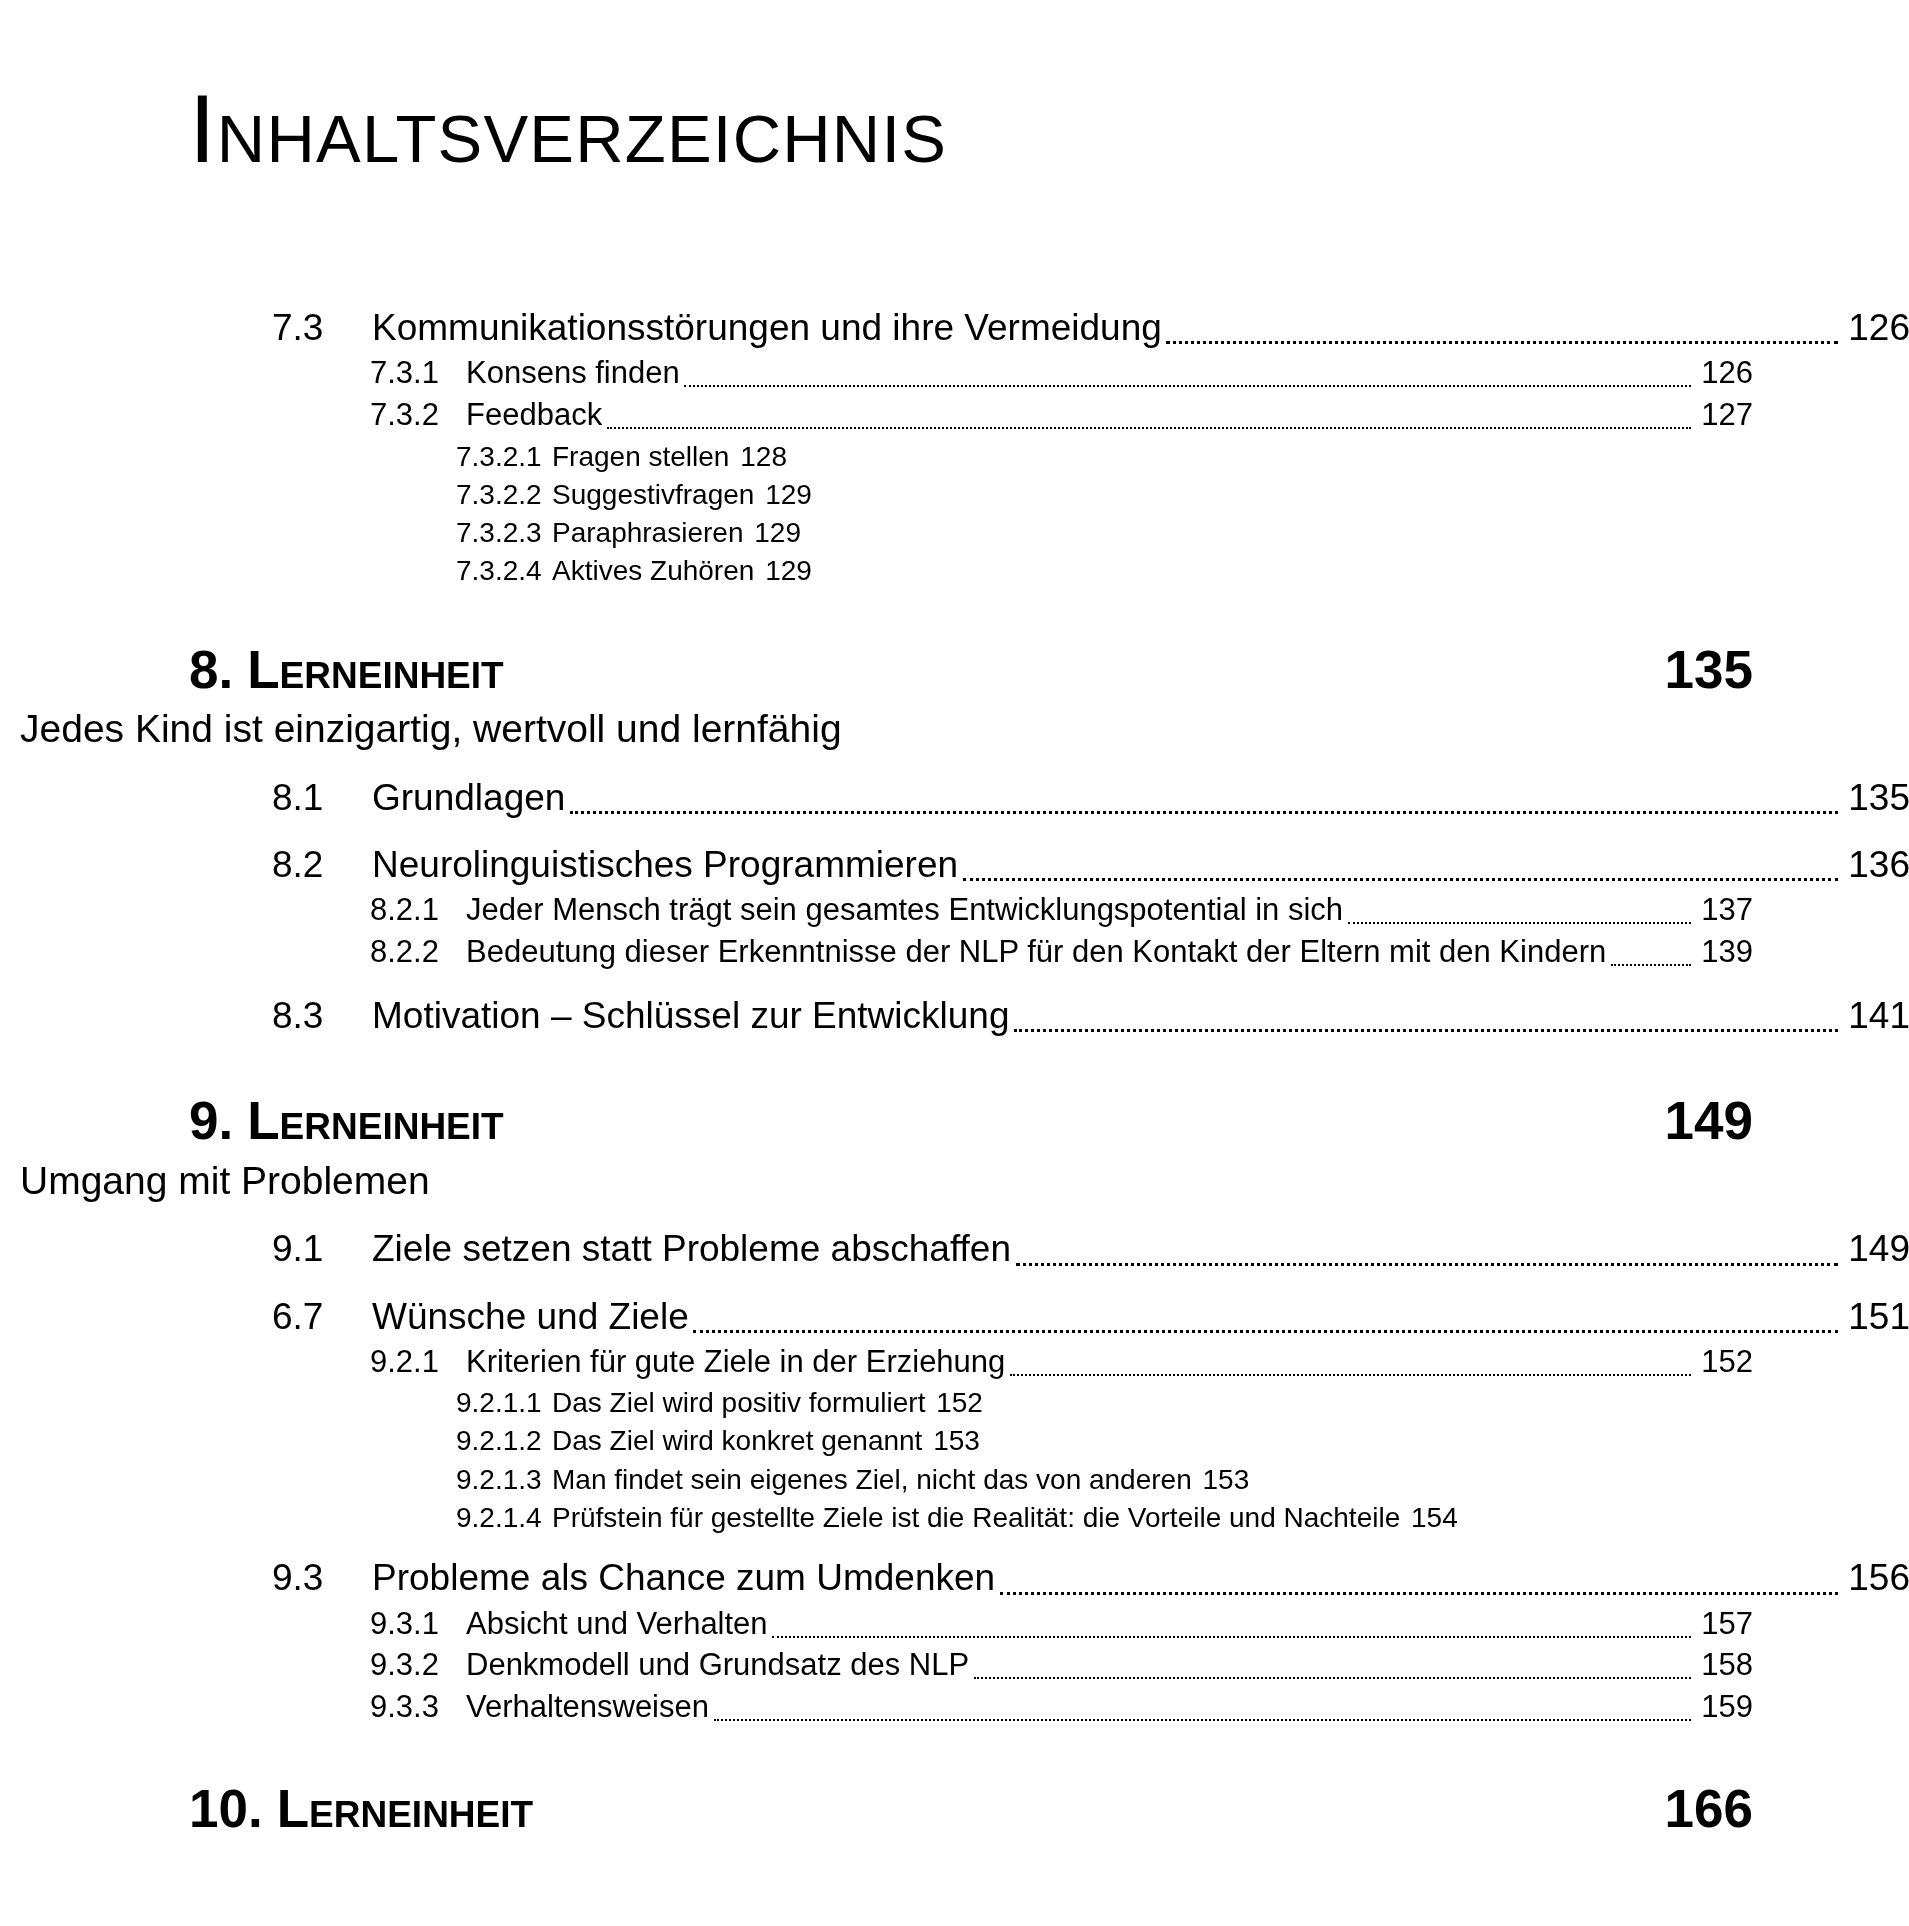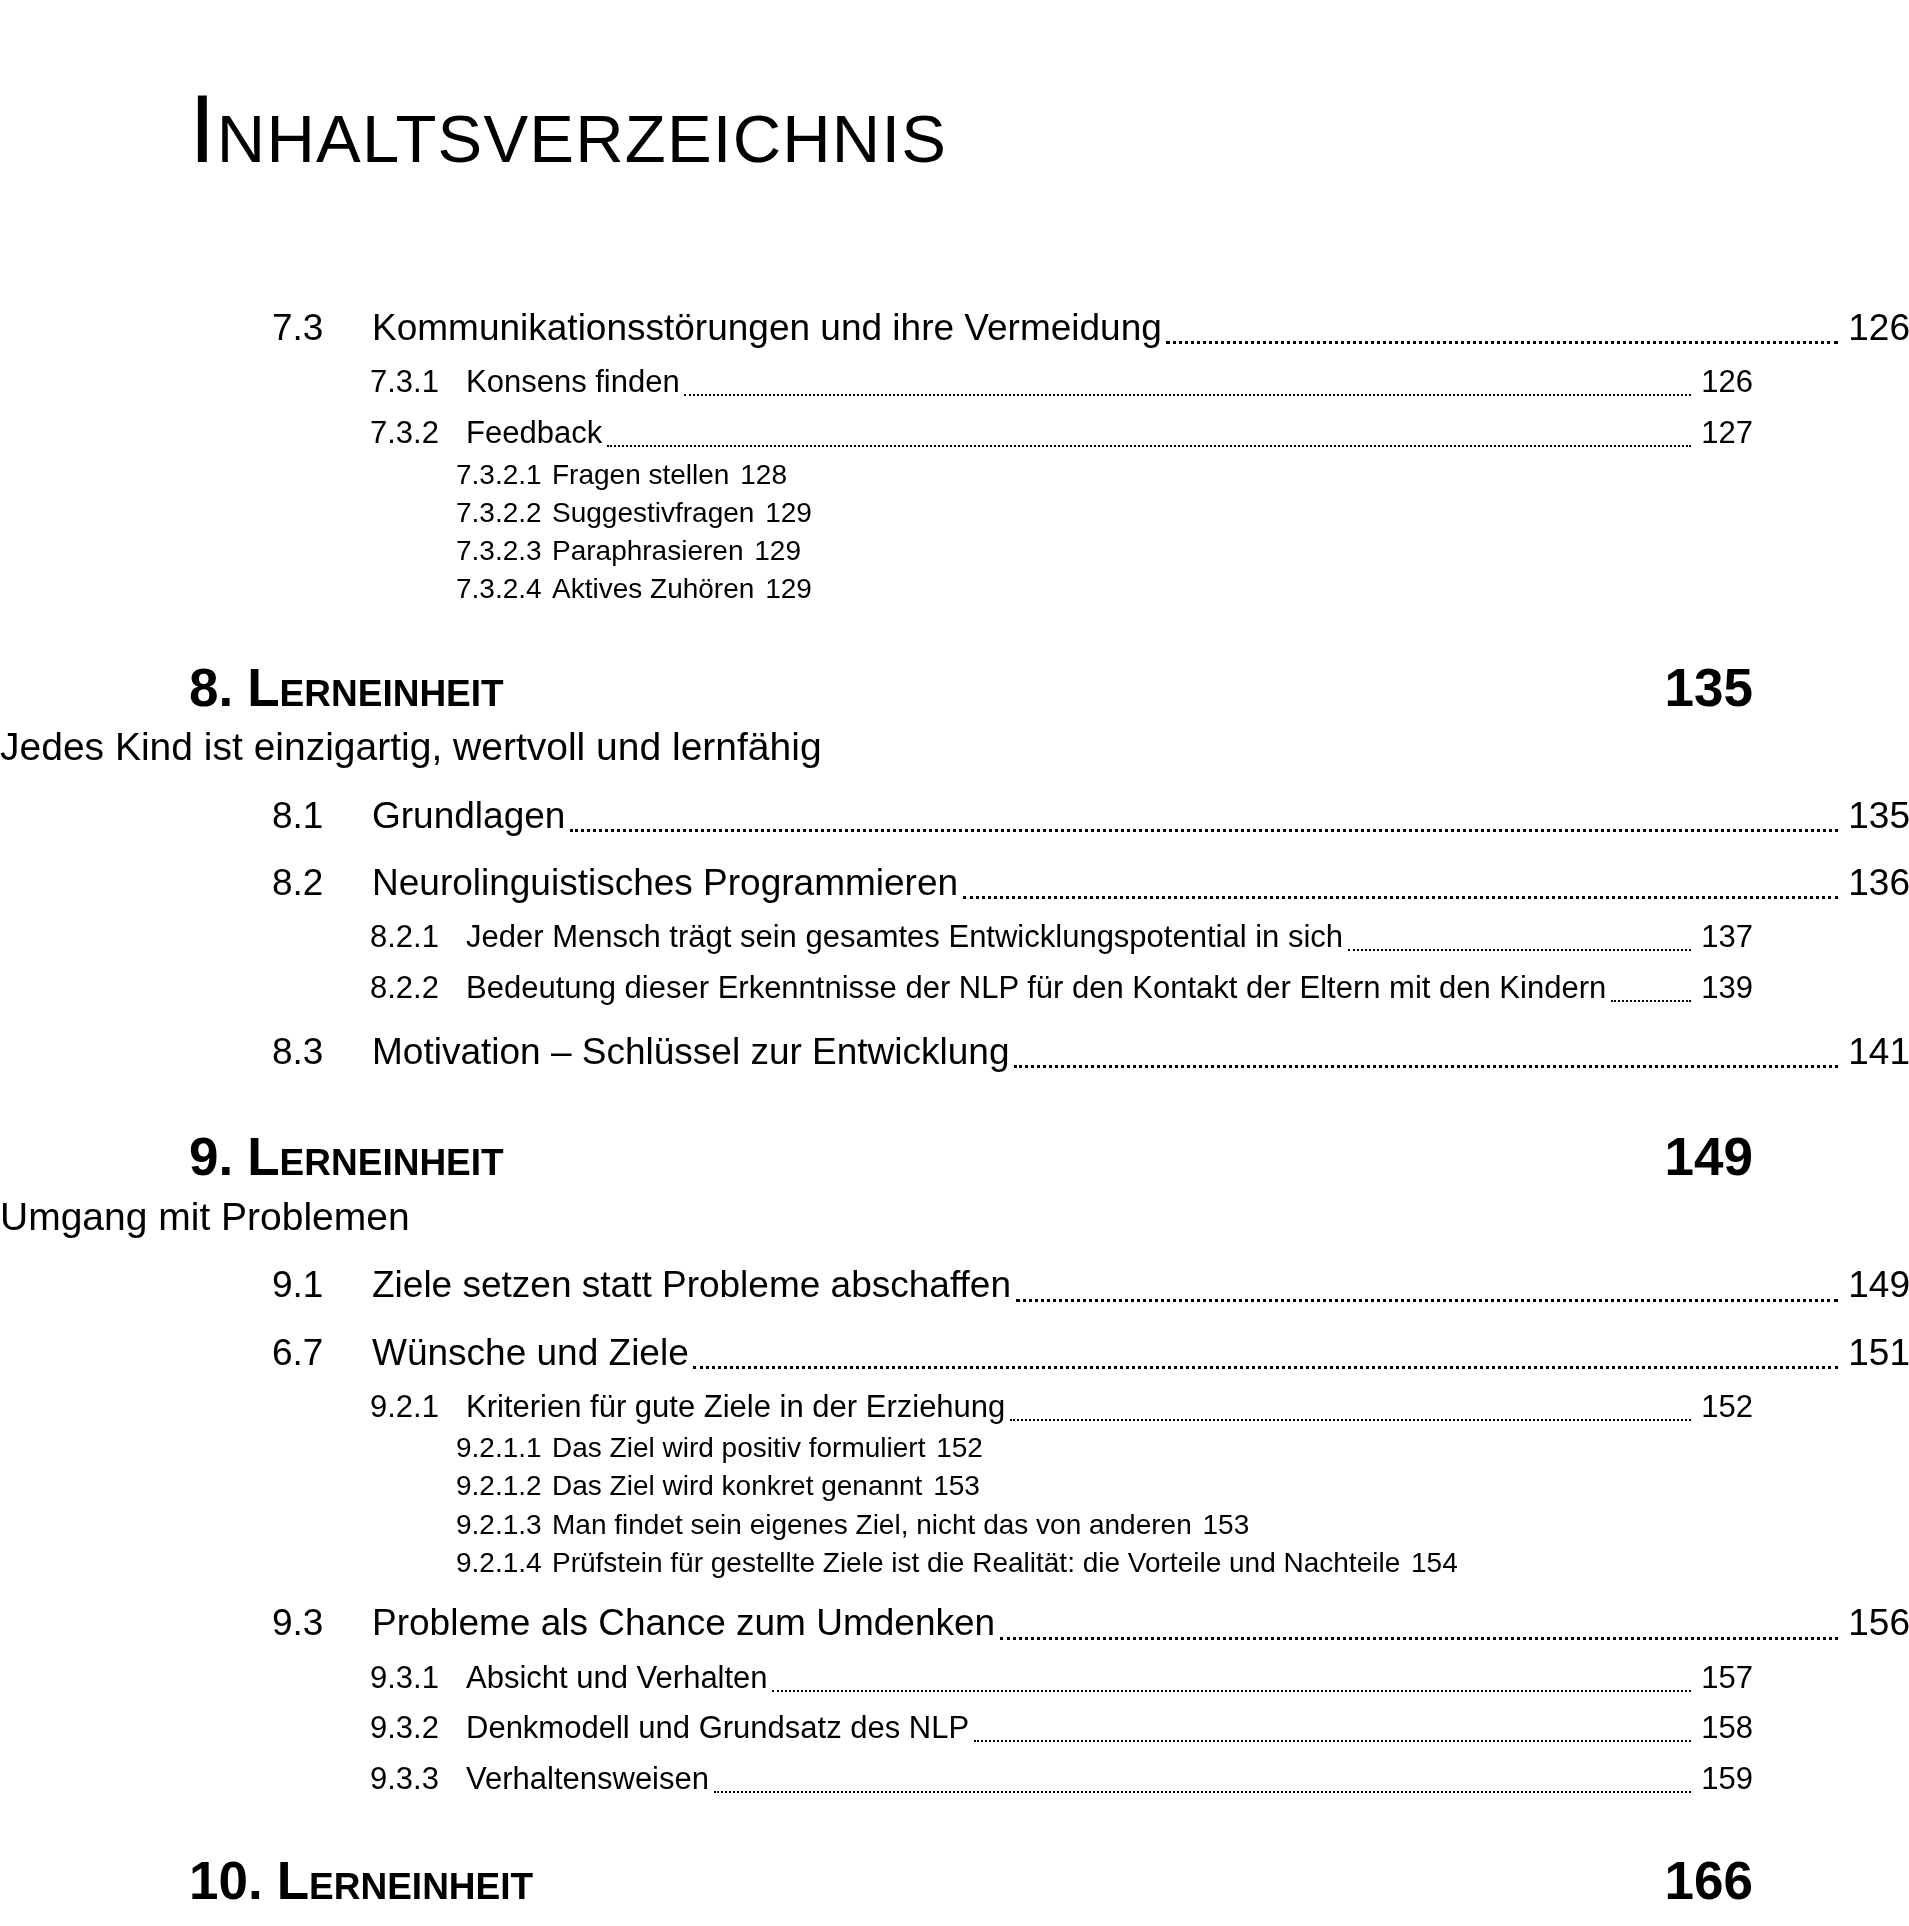--- a/index.html
+++ b/index.html
@@ -27,21 +27,21 @@
     min-width: 15.4px;
     align-self: flex-end;
     border-bottom: 0.085em dotted #000;
     margin: 0 10px 0.19em 4.6px;
   }
   .pg { flex: 0 0 auto; }
   .pg3 { margin-left: 10.8px; }
 
   .l1 { padding-left: 272px; margin-top: 21px; font-size: 37px; }
   .l1 .num { flex: 0 0 100px; }
-  .l2 { padding-left: 370px; padding-right: 157px; margin-top: 12px; font-size: 31px; }
+  .l2 { padding-left: 370px; padding-right: 157px; margin-top: 3px; font-size: 31px; }
   .l2 .num { flex: 0 0 96px; }
   .l3 { padding-left: 456px; margin-top: 4.6px; font-size: 28px; line-height: 1.2; }
   .l3 .num { flex: 0 0 96px; }
 
   .first { margin-top: 119px; }
 
   .chapter {
     padding-left: 189px;
     padding-right: 157px;
     margin-top: 50px;
@@ -49,20 +49,21 @@
     font-weight: bold;
     line-height: 1.2;
   }
   .sc { font-variant: small-caps; }
   .ch-num { margin-right: 14px; }
   .spread { flex: 1 1 auto; }
   .subtitle {
     margin-top: 3.9px;
     font-size: 39px;
     line-height: 1.25;
+    margin-left: 20px;
   }
 </style>
 </head>
 <body>
 
 <div class="page">
 
   <h1 class="doc-title">Inhaltsverzeichnis</h1>
 
   <div class="row l1 first">

